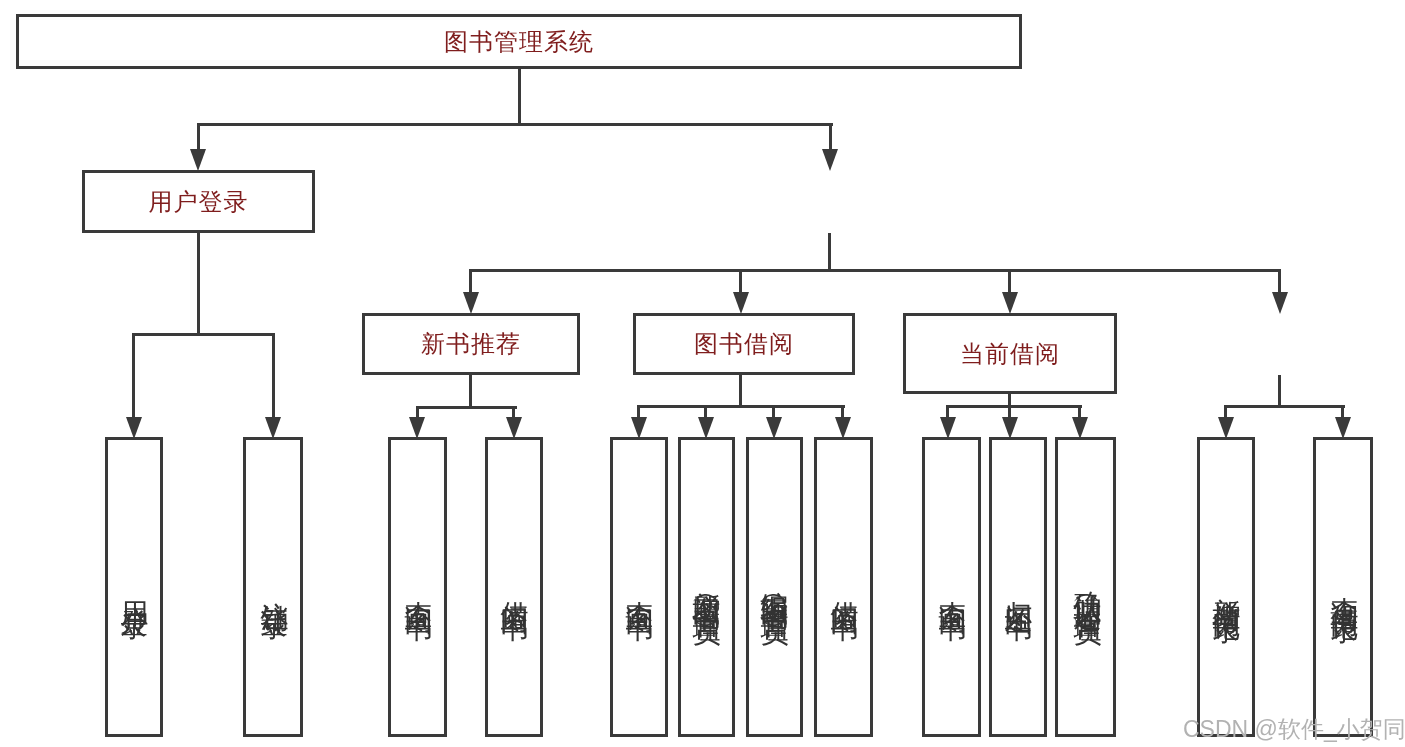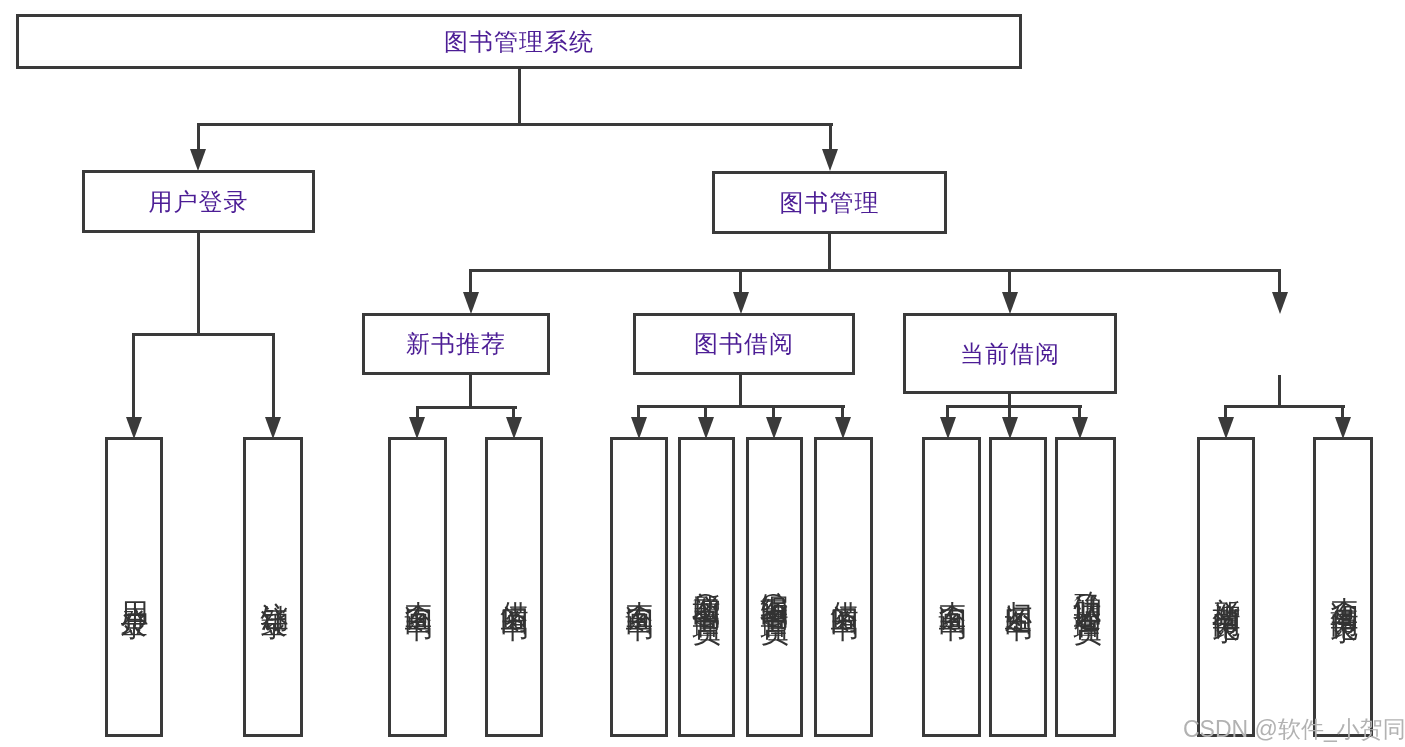--- a/index.html
+++ b/index.html
@@ -3,21 +3,21 @@
 <meta charset="utf-8">
 <style>
   html,body{margin:0;padding:0;background:#ffffff;}
   #stage{
     position:relative;width:1405px;height:747px;background:#ffffff;overflow:hidden;
     font-family:"Liberation Sans","DejaVu Sans",sans-serif;
   }
   
   .box{
     position:absolute;box-sizing:border-box;background:#ffffff;
-    border:3px solid #3a3a3a;color:#4c1d95;z-index:2;
+    border:3px solid #3a3a3a;color:#7f1d1d;z-index:2;
   }
   .hbox{
     display:flex;align-items:center;justify-content:center;
     font-size:24px;letter-spacing:1px;white-space:nowrap;
   }
   .vbox{
     writing-mode:vertical-rl;text-orientation:mixed;text-align:center;
     font-size:28px;letter-spacing:4px;line-height:52px;color:#333333;
   }
   
@@ -43,41 +43,40 @@
   <div class="box hbox" style="left:16px;top:14px;width:1006px;height:55px">图书管理系统</div>
 
   <div class="lv" style="left:518px;top:67px;height:59px"></div>
   <div class="lh" style="left:197px;top:123px;width:636px"></div>
   <div class="lv" style="left:197px;top:123px;height:30px"></div>
   <div class="ah" style="left:190px;top:149px"></div>
   <div class="lv" style="left:829px;top:123px;height:30px"></div>
   <div class="ah" style="left:822px;top:149px"></div>
 
   <div class="box hbox" style="left:82px;top:170px;width:233px;height:63px">用户登录</div>
-  <div class="box hbox" style="left:712px;top:171px;width:235px;height:63px">图书管理</div>
 
   <div class="lv" style="left:197px;top:232px;height:104px"></div>
   <div class="lh" style="left:132px;top:333px;width:143px"></div>
   <div class="lv" style="left:132px;top:333px;height:88px"></div>
   <div class="ah" style="left:126px;top:417px"></div>
   <div class="lv" style="left:272px;top:333px;height:88px"></div>
   <div class="ah" style="left:265px;top:417px"></div>
 
   <div class="lv" style="left:828px;top:233px;height:39px"></div>
   <div class="lh" style="left:470px;top:269px;width:811px"></div>
   <div class="lv" style="left:469px;top:269px;height:26px"></div>
   <div class="ah" style="left:463px;top:292px"></div>
   <div class="lv" style="left:739px;top:269px;height:26px"></div>
   <div class="ah" style="left:733px;top:292px"></div>
   <div class="lv" style="left:1008px;top:269px;height:26px"></div>
   <div class="ah" style="left:1002px;top:292px"></div>
   <div class="lv" style="left:1278px;top:269px;height:26px"></div>
   <div class="ah" style="left:1272px;top:292px"></div>
 
-  <div class="box hbox" style="left:362px;top:313px;width:188px;height:62px">新书推荐</div>
+  <div class="box hbox" style="left:362px;top:313px;width:218px;height:62px">新书推荐</div>
   <div class="box hbox" style="left:633px;top:313px;width:222px;height:62px">图书借阅</div>
   <div class="box hbox" style="left:903px;top:313px;width:214px;height:81px">当前借阅</div>
 
   <div class="lv" style="left:469px;top:374px;height:35px"></div>
   <div class="lh" style="left:416px;top:406px;width:101px"></div>
   <div class="lv" style="left:416px;top:406px;height:14px"></div>
   <div class="ah" style="left:409px;top:417px"></div>
   <div class="lv" style="left:512px;top:406px;height:14px"></div>
   <div class="ah" style="left:506px;top:417px"></div>
 

